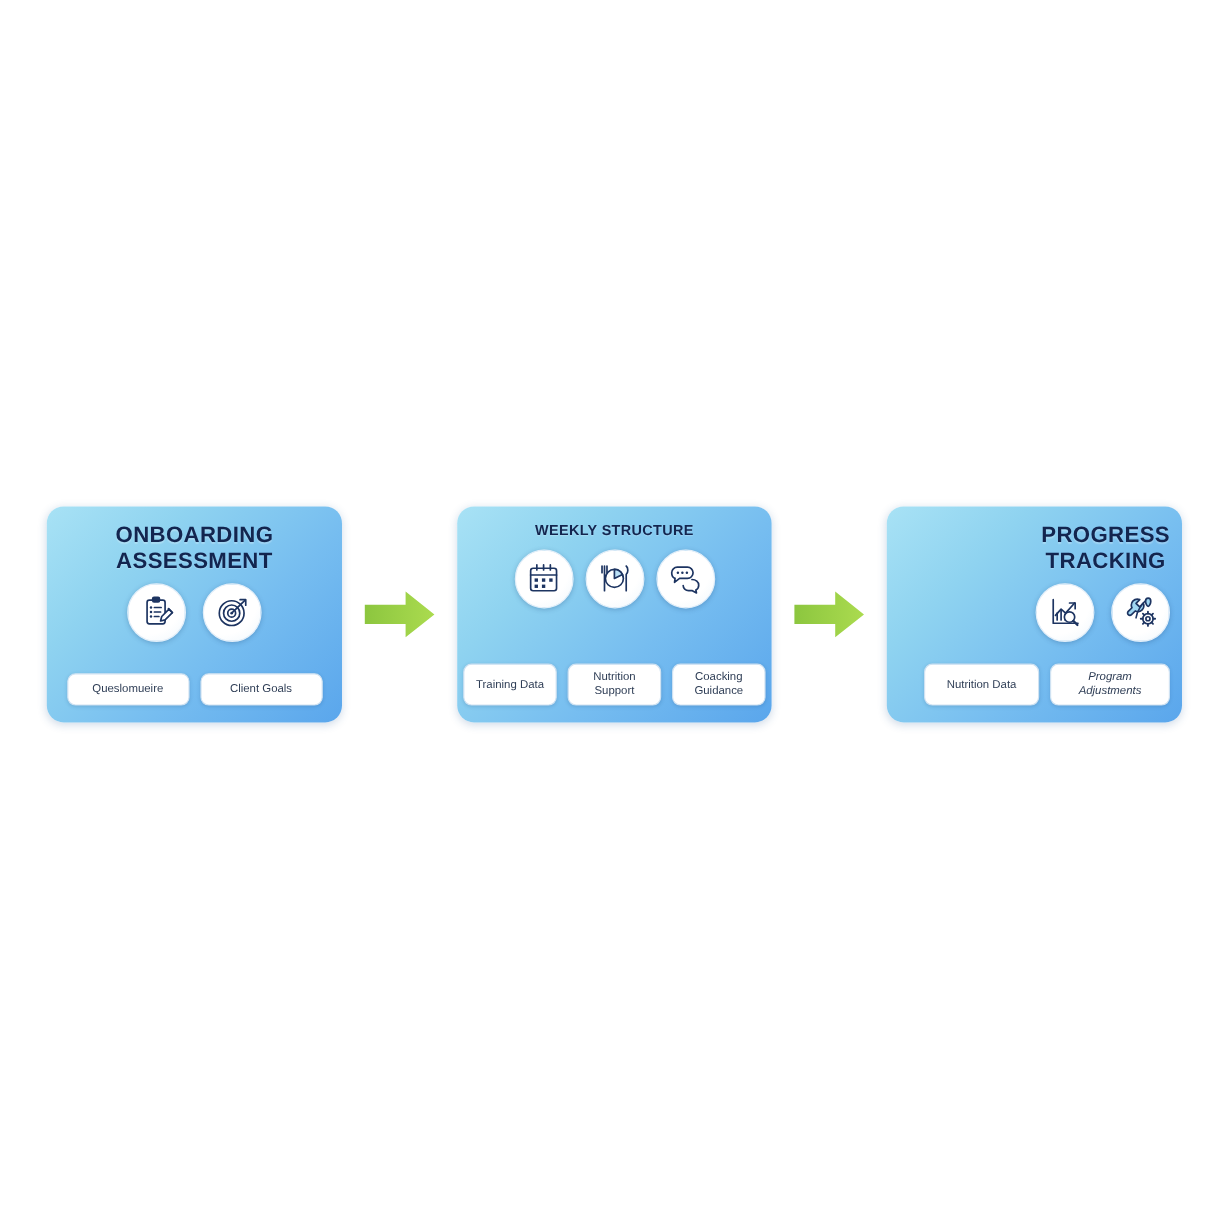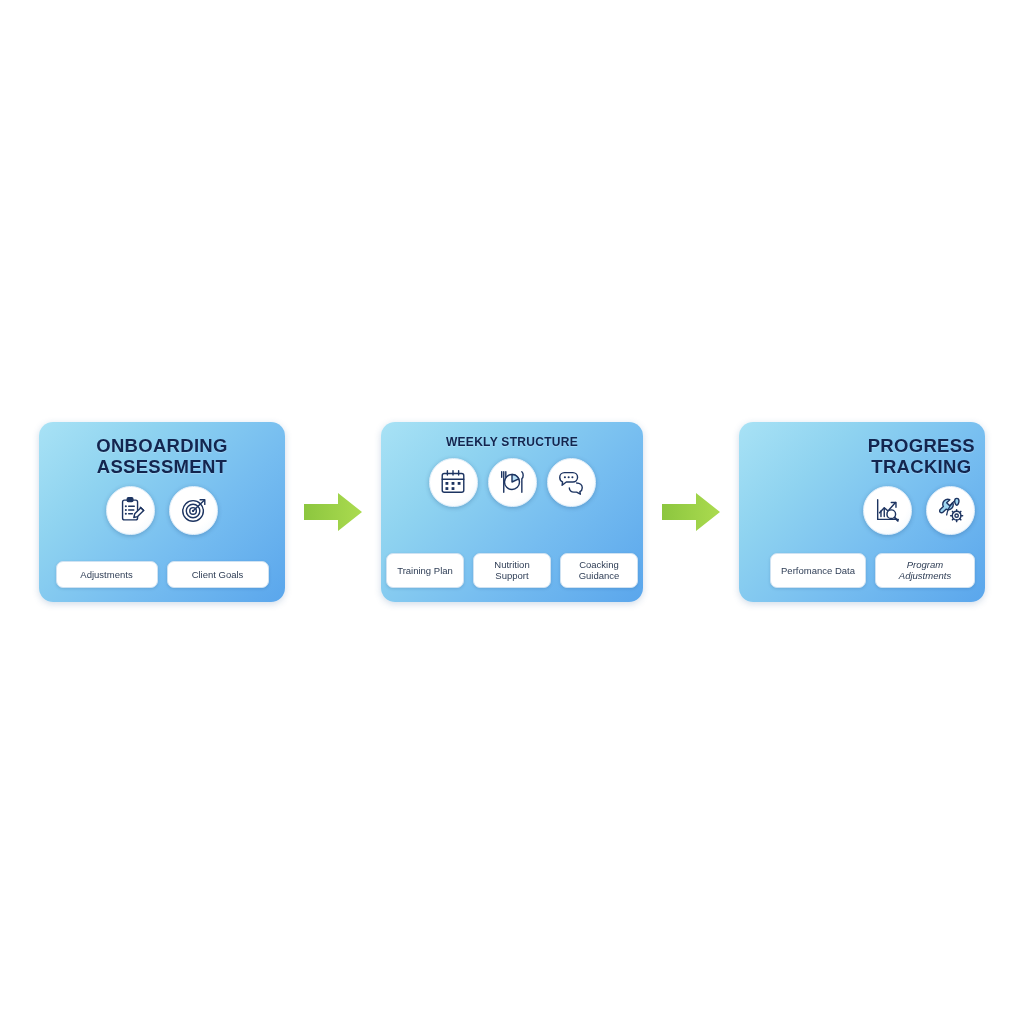--- a/index.html
+++ b/index.html
@@ -164,21 +164,21 @@
             <circle cx="15" cy="17" r="7.2"></circle>
             <circle cx="15" cy="17" r="3.5"></circle>
             <circle cx="15" cy="17" r="1.2" fill="#1d3461" stroke="none"></circle>
             <line x1="15" y1="17" x2="27" y2="5.5"></line>
             <path d="M22.5 5 L27.5 5 L27.5 10" fill="none"></path>
           </svg>
         </div>
       </div>
 
       <div class="pill-row">
-        <div class="pill">Adjustments</div>
+        <div class="pill">Queslomueire</div>
         <div class="pill">Client Goals</div>
       </div>
     </div>
 
     <div class="arrow-wrap">
       <svg class="arrow" viewBox="0 0 62 42">
         <defs>
           <linearGradient id="ag1" x1="0" y1="0" x2="1" y2="0">
             <stop offset="0%" stop-color="#8cc63f"></stop>
             <stop offset="100%" stop-color="#abdb4f"></stop>
@@ -220,21 +220,21 @@
             <path d="M4 11 C4 8.2 6.2 6 9 6 L18 6 C20.8 6 23 8.2 23 11 C23 13.8 20.8 16 18 16 L11 16 L6.5 19.5 L7 16 C5.2 15.4 4 13.4 4 11 Z"></path>
             <circle cx="9.5" cy="11" r="1.1" fill="#1d3461" stroke="none"></circle>
             <circle cx="13.5" cy="11" r="1.1" fill="#1d3461" stroke="none"></circle>
             <circle cx="17.5" cy="11" r="1.1" fill="#1d3461" stroke="none"></circle>
             <path d="M22 17 C25.5 17 28 19.3 28 22 C28 24 27 25.5 25.5 26.3 L26 29 L22 26.8 L19 26.8 C16.3 26.8 14.2 24.8 14.2 22.4" fill="#ffffff"></path>
           </svg>
         </div>
       </div>
 
       <div class="pill-row">
-        <div class="pill">Training Plan</div>
+        <div class="pill">Training Data</div>
         <div class="pill">Nutrition
 Support</div>
         <div class="pill">Coacking Guidance</div>
       </div>
     </div>
 
     <div class="arrow-wrap">
       <svg class="arrow" viewBox="0 0 62 42">
         <defs>
           <linearGradient id="ag2" x1="0" y1="0" x2="1" y2="0">
@@ -269,19 +269,19 @@
             <path d="M20.5 5.5 C18.2 7.2 16.2 9.6 14.6 12.5 C12.9 15.4 11.8 18.4 11.4 21.2" stroke-width="1.4"></path>
             <path d="M24.5 6.5 C24.5 4.8 23.4 3.6 22.2 3.6 C21 3.6 19.9 4.8 19.9 6.5 C19.9 8.5 21.2 11 22.2 11 C23.2 11 24.5 8.5 24.5 6.5 Z" fill="#9fd6f2"></path>
             <circle cx="22" cy="22" r="4.6" fill="#ffffff"></circle>
             <circle cx="22" cy="22" r="1.8"></circle>
             <path d="M22 15.6 L22 17.4 M22 26.6 L22 28.4 M15.6 22 L17.4 22 M26.6 22 L28.4 22 M17.5 17.5 L18.8 18.8 M25.2 25.2 L26.5 26.5 M26.5 17.5 L25.2 18.8 M18.8 25.2 L17.5 26.5" stroke-width="1.6"></path>
           </svg>
         </div>
       </div>
 
       <div class="pill-row">
-        <div class="pill">Perfomance Data</div>
+        <div class="pill">Nutrition Data</div>
         <div class="pill wide">Program Adjustments</div>
       </div>
     </div>
 
   </div>
 </div>
 
 </body></html>

